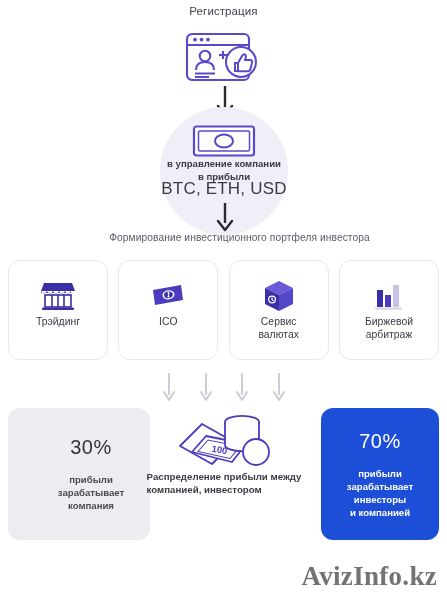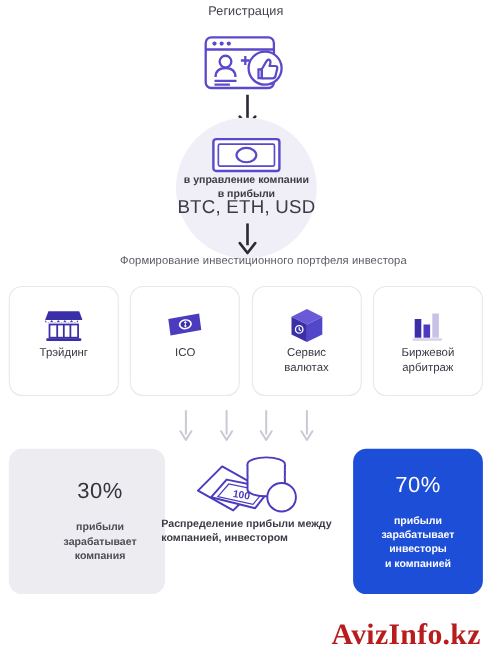--- a/index.html
+++ b/index.html
@@ -102,21 +102,21 @@
   .mid-text{
     text-align:left;font-size:9.7px;line-height:13px;
     font-weight:bold;color:#3b3b46;
   }
   .mid-text span{display:block;}
 
   
   .watermark{
     position:absolute;right:10px;bottom:8px;
     font-family:"Liberation Serif","DejaVu Serif",serif;
-    font-size:27px;font-weight:bold;color:#b91c1c;letter-spacing:.3px;
+    font-size:27px;font-weight:bold;color:#737373;letter-spacing:.3px;
   }
 </style>
 </head>
 <body>
 
 <div class="stage">
 
   <div class="reg-title">
     <span>Регистрация</span>
   </div>

